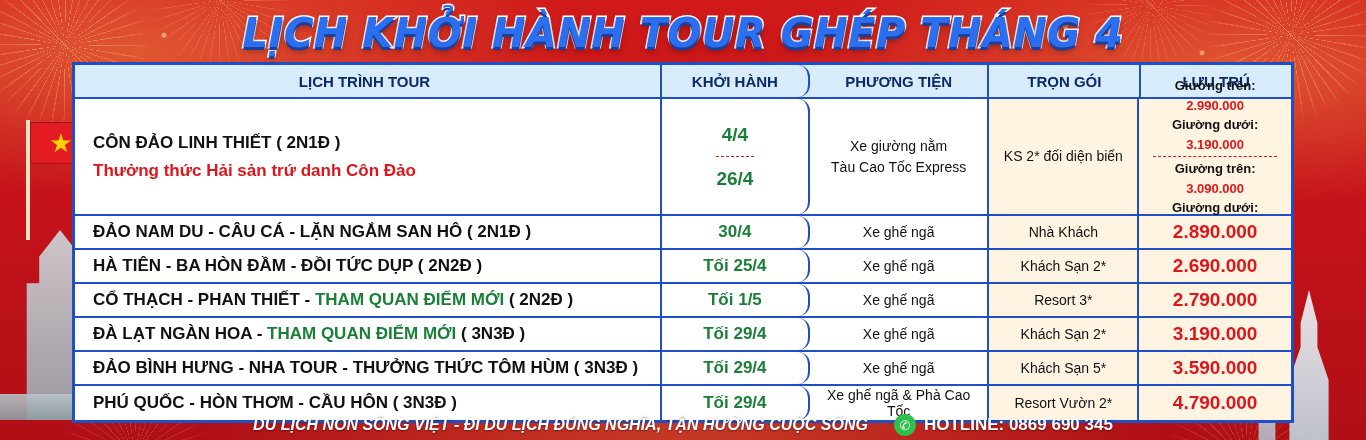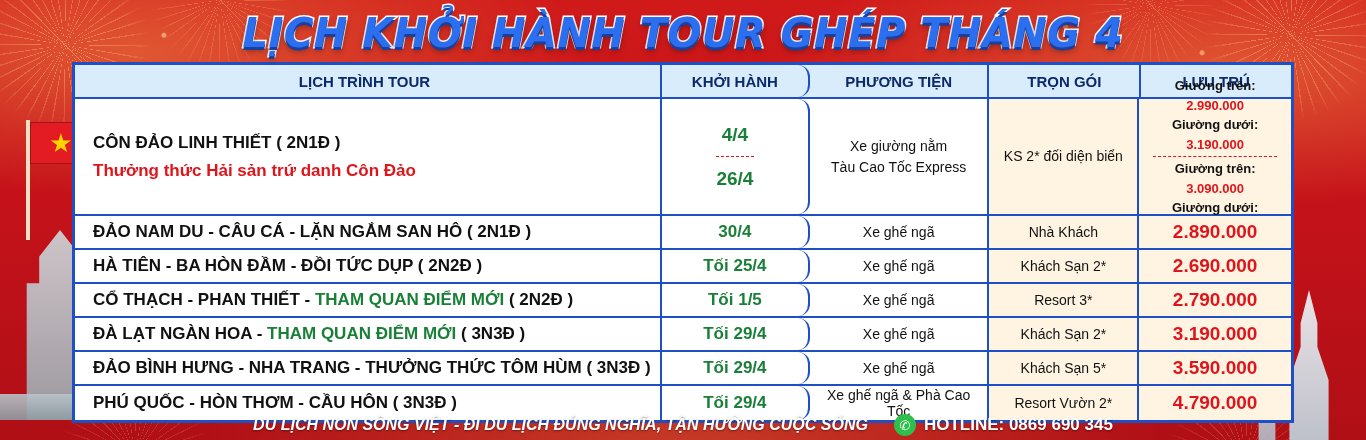--- a/index.html
+++ b/index.html
@@ -330,21 +330,21 @@
     <div class="cell c-stay r-stay">
         <span class="mid">Khách Sạn 2*</span>
       </div>
     <div class="cell c-price r-price">
         <span class="price">3.190.000</span>
       </div>
   </div>
 
   <div class="row drow">
     <div class="cell c-itin">
-      <span class="tour-name"><span>ĐẢO BÌNH HƯNG - NHA TRANG - THƯỞNG THỨC TÔM HÙM ( 3N3Đ )</span><span class="hl"></span><span></span></span>
+      <span class="tour-name"><span>ĐẢO BÌNH HƯNG - NHA TOUR - THƯỞNG THỨC TÔM HÙM ( 3N3Đ )</span><span class="hl"></span><span></span></span>
     </div>
     <div class="cell c-dep">
         <span class="dep">Tối 29/4</span>
       </div>
     <div class="cell c-trans">
         <span class="mid">Xe ghế ngã</span>
       </div>
     <div class="cell c-stay r-stay">
         <span class="mid">Khách Sạn 5*</span>
       </div>

